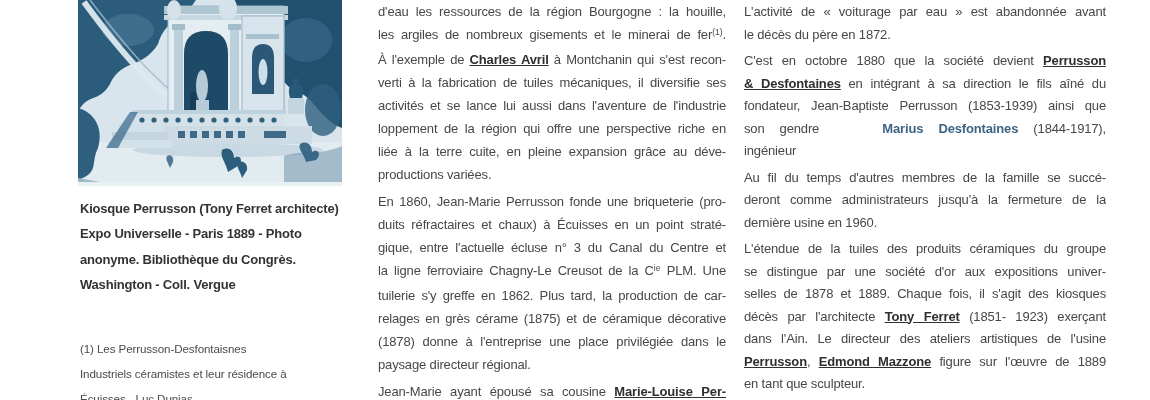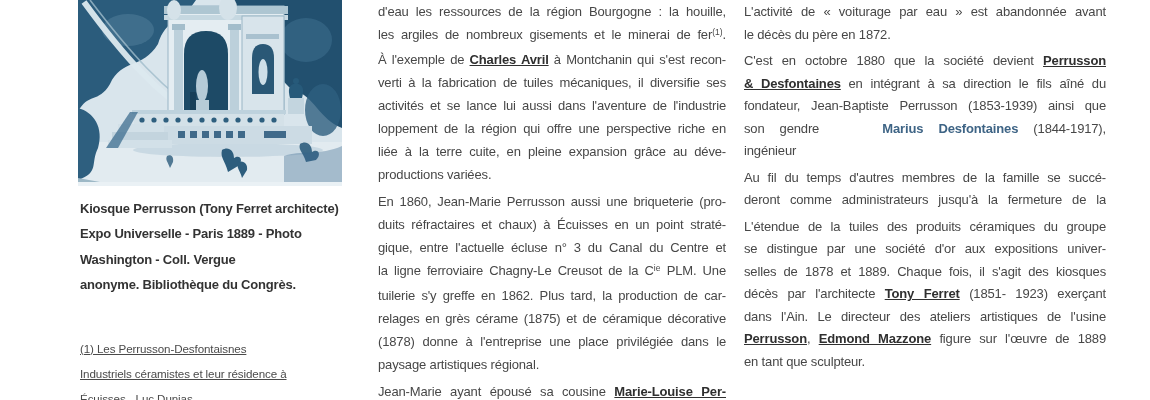--- a/index.html
+++ b/index.html
@@ -16,21 +16,21 @@
 
   
   #caption { position: absolute; left: 80px; top: 196px; width: 262px;
     font-weight: bold; font-size: 13px; line-height: 25.3px;
     color: #333333; letter-spacing: -0.2px; }
   .cap-line { white-space: nowrap; }
 
   
   #footnote { position: absolute; left: 80px; top: 336px; width: 280px;
     font-size: 11.6px; line-height: 25px; color: #4a4a4a; letter-spacing: -0.1px; }
-  .fn-line { white-space: nowrap; text-decoration: underline; }
+  .fn-line { white-space: nowrap; }
 
   
   .col { position: absolute; color: #474747; font-size: 13px; letter-spacing: -0.15px; }
   #middle-col { left: 378px; top: 0; width: 348px; line-height: 23px; }
   #right-col  { left: 744px; top: 1px; width: 362px; line-height: 22.5px; }
   .para { margin: 0 0 4px 0; }
   .line { text-align: justify; text-align-last: justify; text-justify: inter-word; overflow: hidden; }
   .line-last { text-align-last: left; }
   .seg-b  { font-weight: bold; color: #2f2f2f; text-decoration: underline; }
   .seg-bb { font-weight: bold; color: #3e6485; margin-left: 48px; }
@@ -124,70 +124,71 @@
       </g>
       <path d="M206,186 V156 C222,150 242,156 264,146 V186 Z" fill="#31628a" opacity="0.35"></path>
       <path d="M0,178 L44,186 L0,186 Z" fill="#9db8c6"></path>
       <rect x="0" y="182" width="264" height="4" fill="#eaf1f5"></rect>
     </svg>
   </figure>
 
   <div id="caption">
     <div class="cap-line">Kiosque Perrusson (Tony Ferret architecte)</div>
     <div class="cap-line">Expo Universelle - Paris 1889 - Photo</div>
+    <div class="cap-line">anonyme. Bibliothèque du Congrès.</div>
     <div class="cap-line">Washington - Coll. Vergue</div>
-    <div class="cap-line">anonyme. Bibliothèque du Congrès.</div>
   </div>
 
   <div id="footnote">
     <div class="fn-line">(1) Les Perrusson-Desfontaisnes</div>
     <div class="fn-line">Industriels céramistes et leur résidence à</div>
     <div class="fn-line">Écuisses - Luc Dunias</div>
   </div>
 
   <div id="middle-col" class="col">
       <div class="para">
         <div class="line"><span>d'eau les ressources de la région Bourgogne : la houille,</span></div>
         <div class="line"><span>les argiles de nombreux gisements et le minerai de fer</span><span class="seg-sup">(1)</span><span>.</span></div>
         <div class="line"><span>À l'exemple de </span><span class="seg-b">Charles Avril</span><span> à Montchanin qui s'est recon-</span></div>
         <div class="line"><span>verti à la fabrication de tuiles mécaniques, il diversifie ses</span></div>
         <div class="line"><span>activités et se lance lui aussi dans l'aventure de l'industrie</span></div>
         <div class="line"><span>loppement de la région qui offre une perspective riche en</span></div>
         <div class="line"><span>liée à la terre cuite, en pleine expansion grâce au déve-</span></div>
         <div class="line line-last"><span>productions variées.</span></div>
       </div>
       <div class="para">
-        <div class="line"><span>En 1860, Jean-Marie Perrusson aussi une briqueterie (pro-</span></div>
+        <div class="line"><span>En 1860, Jean-Marie Perrusson fonde une briqueterie (pro-</span></div>
         <div class="line"><span>duits réfractaires et chaux) à Écuisses en un point straté-</span></div>
         <div class="line"><span>gique, entre l'actuelle écluse n° 3 du Canal du Centre et</span></div>
         <div class="line"><span>la ligne ferroviaire Chagny-Le Creusot de la C</span><span class="seg-sup">ie</span><span> PLM. Une</span></div>
         <div class="line"><span>tuilerie s'y greffe en 1862. Plus tard, la production de car-</span></div>
         <div class="line"><span>relages en grès cérame (1875) et de céramique décorative</span></div>
         <div class="line"><span>(1878) donne à l'entreprise une place privilégiée dans le</span></div>
-        <div class="line line-last"><span>paysage artistiques régional.</span></div>
+        <div class="line line-last"><span>paysage directeur régional.</span></div>
       </div>
       <div class="para">
         <div class="line"><span>Jean-Marie ayant épousé sa cousine </span><span class="seg-b">Marie-Louise Per-</span></div>
       </div>
     </div>
 
   <div id="right-col" class="col">
       <div class="para">
         <div class="line"><span>L'activité de « voiturage par eau » est abandonnée avant</span></div>
         <div class="line line-last"><span>le décès du père en 1872.</span></div>
       </div>
       <div class="para">
         <div class="line"><span>C'est en octobre 1880 que la société devient </span><span class="seg-b">Perrusson</span></div>
         <div class="line"><span class="seg-b">&amp; Desfontaines</span><span> en intégrant à sa direction le fils aîné du</span></div>
         <div class="line"><span>fondateur, Jean-Baptiste Perrusson (1853-1939) ainsi que</span></div>
         <div class="line"><span>son gendre </span><span class="seg-bb">Marius Desfontaines</span><span> (1844-1917), ingénieur</span></div>
       </div>
       <div class="para">
         <div class="line"><span>Au fil du temps d'autres membres de la famille se succé-</span></div>
         <div class="line"><span>deront comme administrateurs jusqu'à la fermeture de la</span></div>
+        <div class="line line-last"><span>dernière usine en 1960.</span></div>
       </div>
       <div class="para">
         <div class="line"><span>L'étendue de la tuiles des produits céramiques du groupe</span></div>
         <div class="line"><span>se distingue par une société d'or aux expositions univer-</span></div>
         <div class="line"><span>selles de 1878 et 1889. Chaque fois, il s'agit des kiosques</span></div>
         <div class="line"><span>décès par l'architecte </span><span class="seg-b">Tony Ferret</span><span> (1851- 1923) exerçant</span></div>
         <div class="line"><span>dans l'Ain. Le directeur des ateliers artistiques de l'usine</span></div>
         <div class="line"><span class="seg-b">Perrusson</span><span>, </span><span class="seg-b">Edmond Mazzone</span><span> figure sur l'œuvre de 1889</span></div>
         <div class="line line-last"><span>en tant que sculpteur.</span></div>
       </div>

